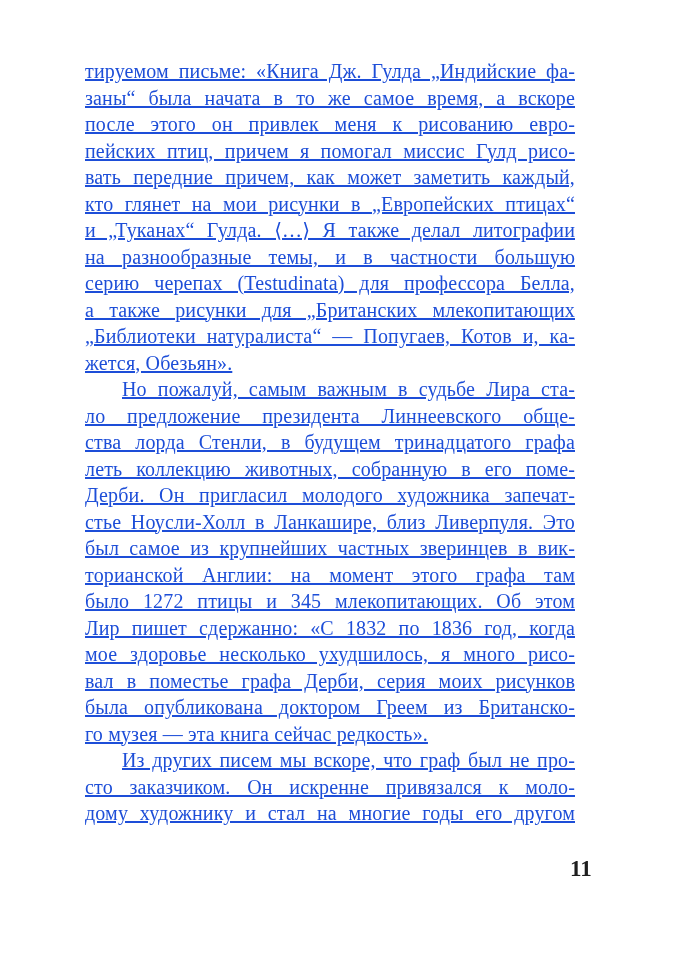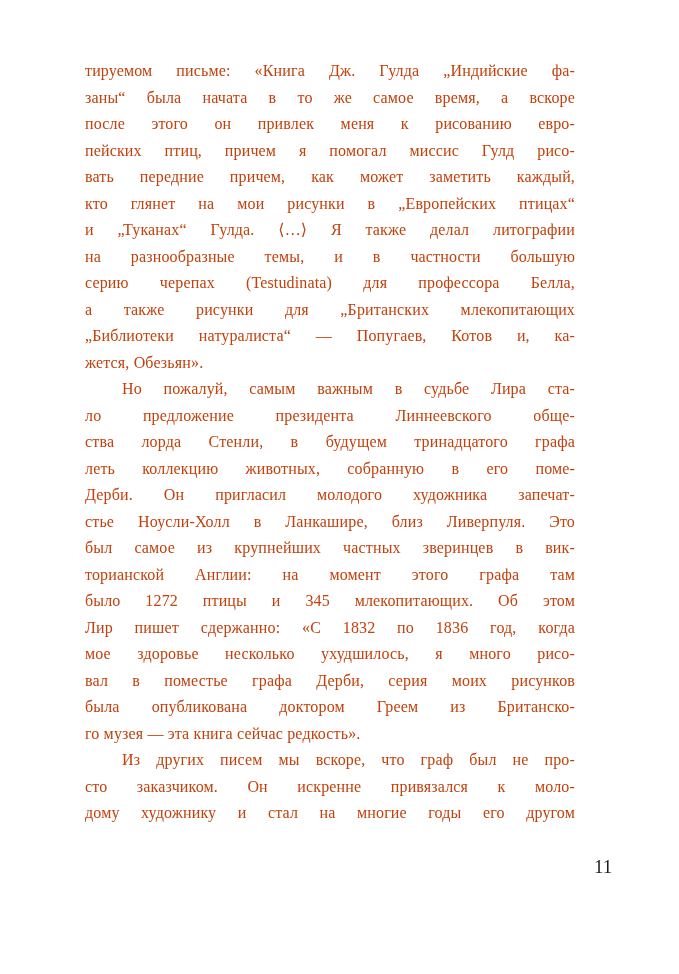--- a/index.html
+++ b/index.html
@@ -13,46 +13,47 @@
     width: 679px;
     height: 974px;
     background: #ffffff;
     overflow: hidden;
   }
   .text-block {
     position: absolute;
     left: 85px;
     top: 58px;
     width: 490px;
-    font-size: 16px;
+    font-size: 20px;
     line-height: 26.5px;
-    color: #c2410c;
+    color: #1d4ed8;
     letter-spacing: 0.15px;
+    text-decoration: underline;
   }
   .paragraph {
     margin: 0;
   }
   .line {
     text-align: justify;
     text-align-last: justify;
     -moz-text-align-last: justify;
   }
   .line.para-end {
     text-align-last: left;
     -moz-text-align-last: left;
   }
   .line.indent {
     text-indent: 37px;
   }
   .page-number {
     position: absolute;
-    left: 594px;
+    left: 570px;
     top: 856px;
-    font-size: 19px;
-    font-weight: normal;
+    font-size: 23px;
+    font-weight: bold;
     color: #1e1e1e;
   }
 </style>
 </head>
 <body>
 
 <div class="page">
   <div class="text-block">
       <div class="paragraph">
         <div class="line">тируемом письме: «Книга Дж. Гулда „Индийские фа-</div>

